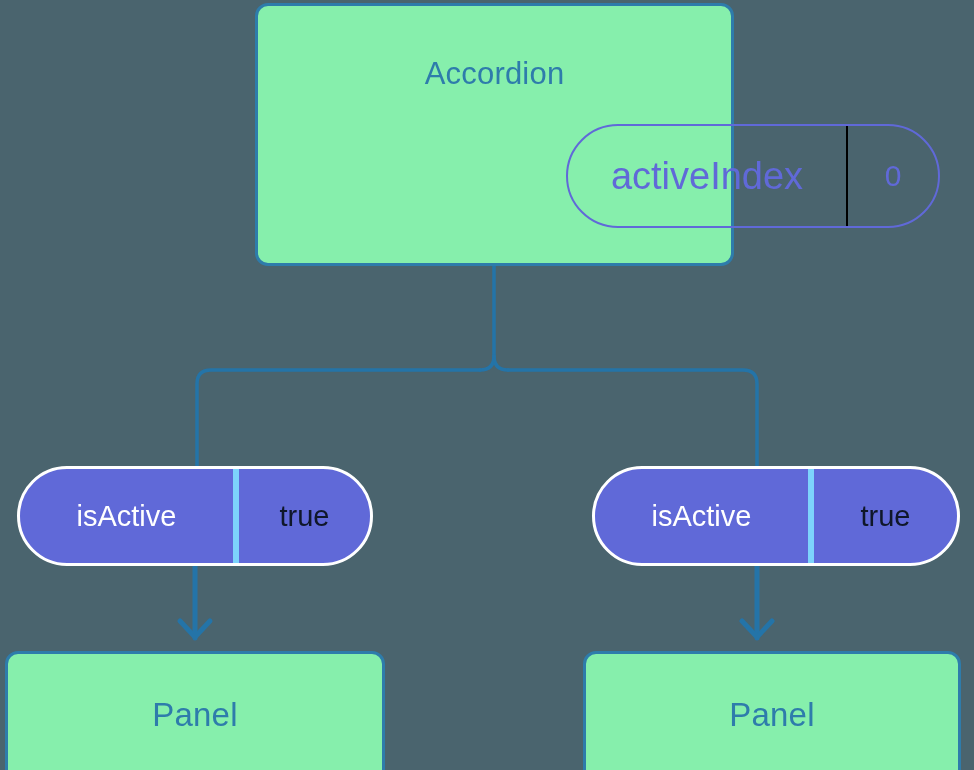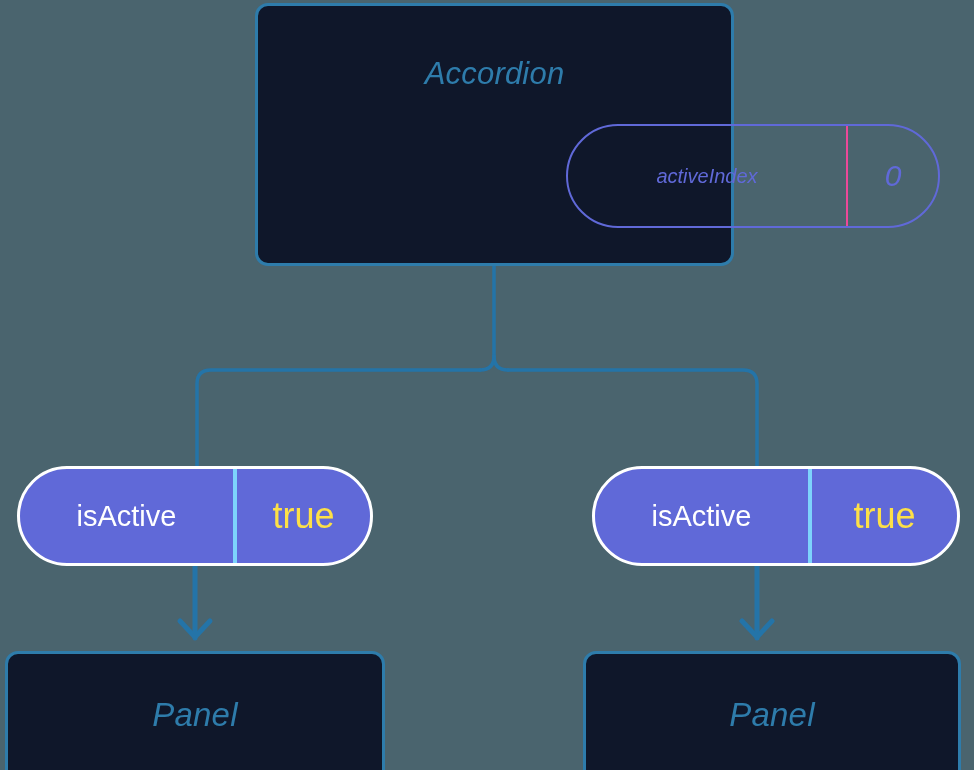--- a/index.html
+++ b/index.html
@@ -29,25 +29,24 @@
     width: 974px;
     height: 770px;
     z-index: 1;
     pointer-events: none;
   }
 
   
   .card {
     position: absolute;
     box-sizing: border-box;
-    background: #0f172a;
+    background: #86efac;
     border: 3px solid #2e7cab;
     border-radius: 13px;
     z-index: 3;
-    font-style: italic;
   }
   .card-accordion {
     left: 255px;
     top: 3px;
     width: 479px;
     height: 263px;
   }
   .card-title {
     position: absolute;
     left: 0;
@@ -72,22 +71,22 @@
     display: flex;
     align-items: stretch;
     background: transparent;
   }
   .pill-outline .pill-key {
     flex: 0 0 278px;
     display: flex;
     align-items: center;
     justify-content: center;
     color: #6069d8;
-    font-size: 20px;
-    border-right: 2px solid #ec4899;
+    font-size: 38px;
+    border-right: 2px solid #000000;
   }
   .pill-outline .pill-val {
     flex: 1 1 auto;
     display: flex;
     align-items: center;
     justify-content: center;
     color: #6069d8;
     font-size: 30px;
   }
 
@@ -102,29 +101,29 @@
     display: flex;
     align-items: stretch;
     z-index: 3;
   }
   .pill-filled .pill-key {
     display: flex;
     align-items: center;
     justify-content: center;
     color: #ffffff;
     font-size: 29px;
-    border-right: 4px solid #7dd3fc;
+    border-right: 6px solid #7dd3fc;
   }
   .pill-filled .pill-val {
     flex: 1 1 auto;
     display: flex;
     align-items: center;
     justify-content: center;
-    color: #fde047;
-    font-size: 36px;
+    color: #0f172a;
+    font-size: 29px;
   }
   .pill-active-true {
     left: 17px;
     top: 466px;
     width: 356px;
   }
   .pill-active-true .pill-key {
     flex: 0 0 213px;
   }
   .pill-active-false {

